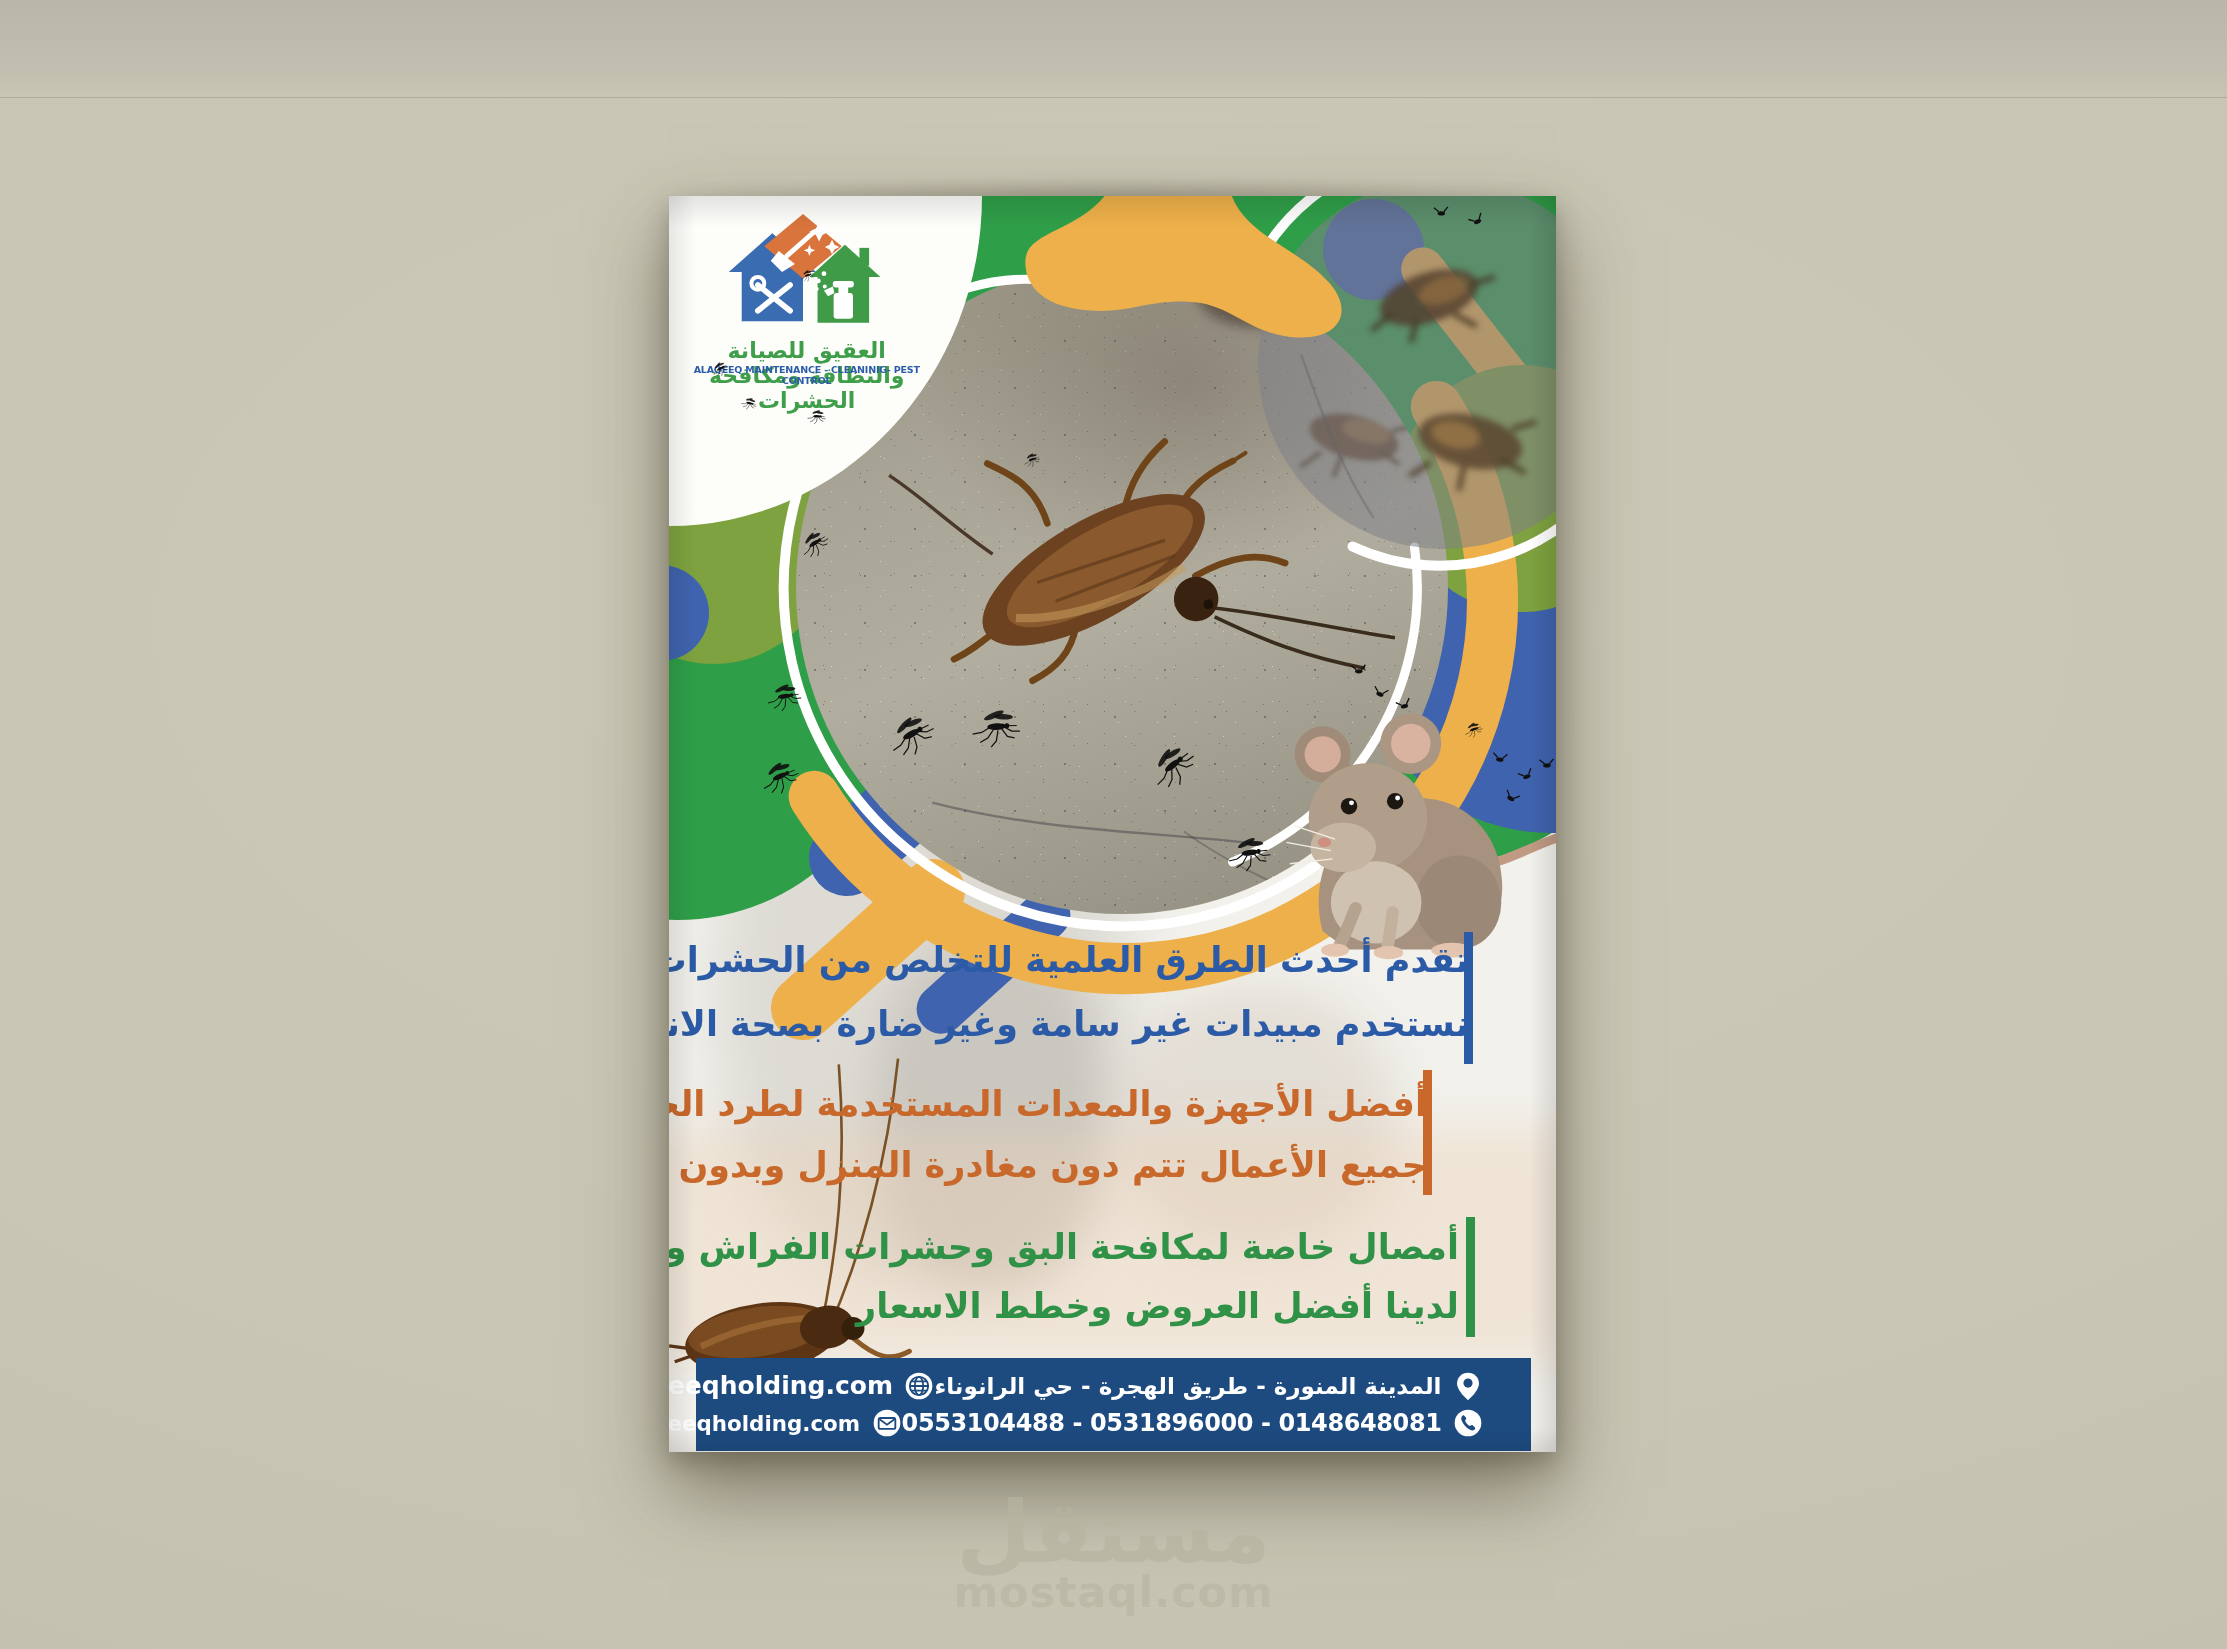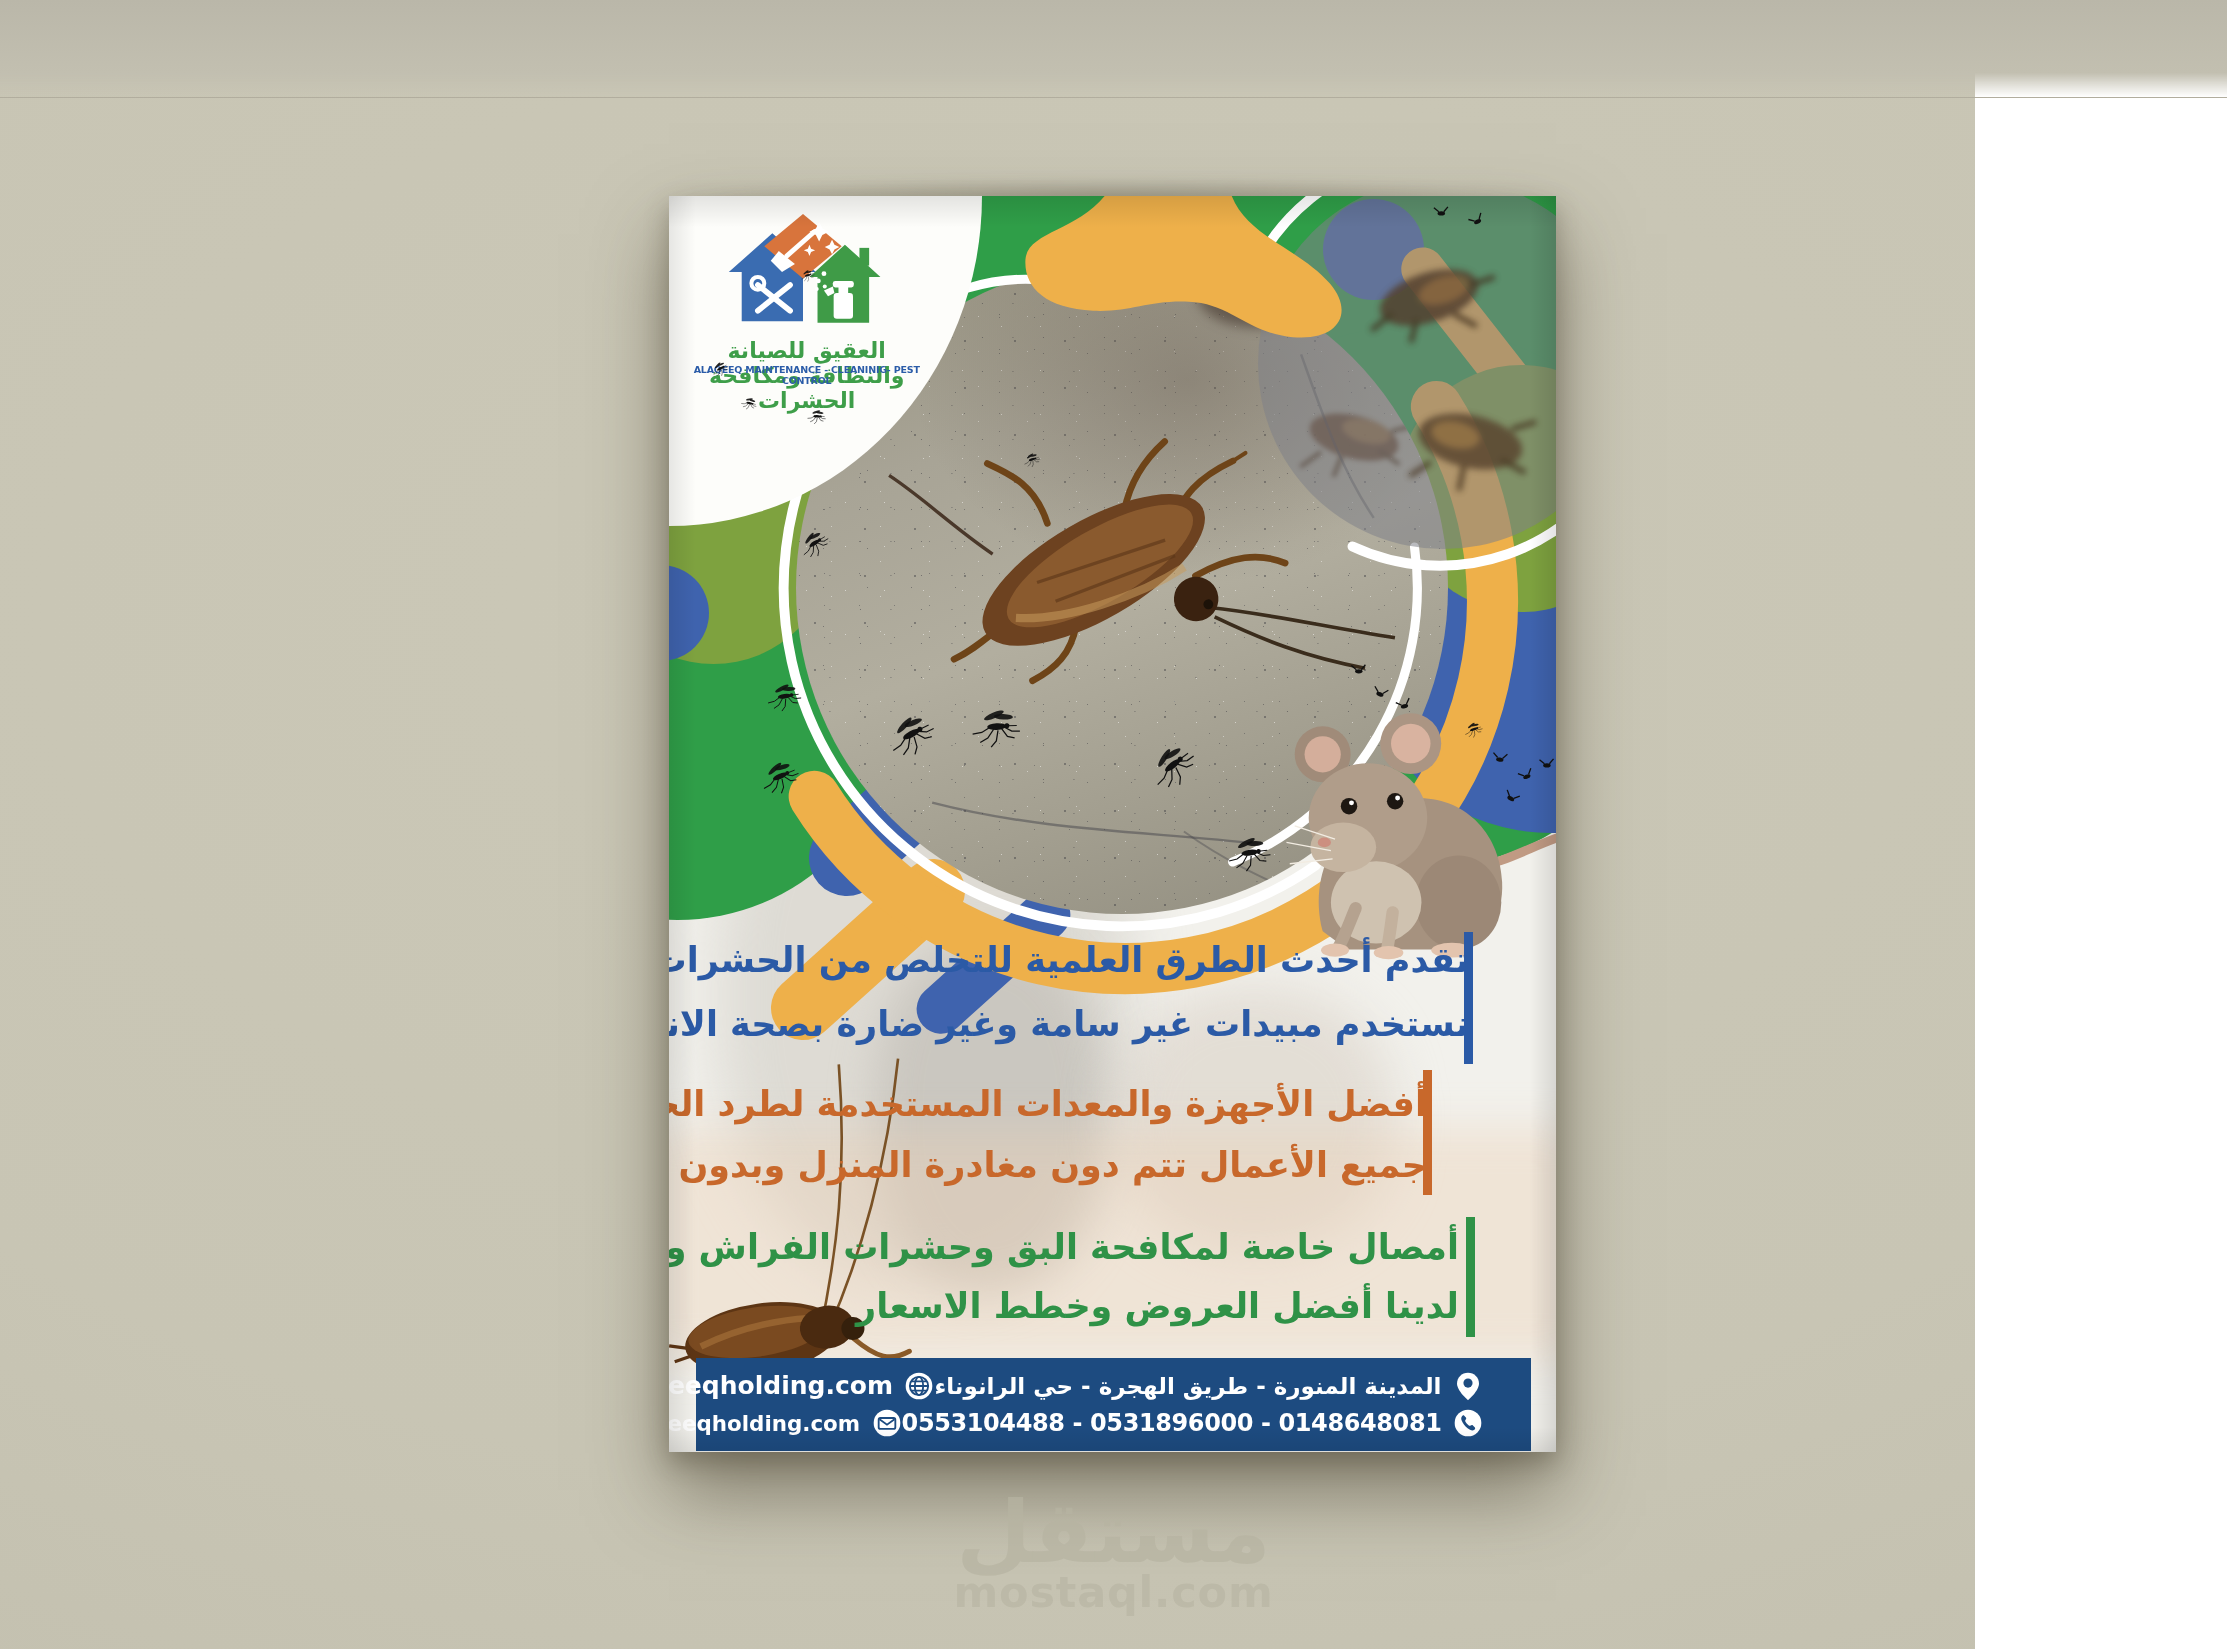--- a/index.html
+++ b/index.html
@@ -1,18 +1,18 @@
 <!DOCTYPE html>
 <html style="font-size:13.2px"><head>
 <meta charset="utf-8">
 <style>
   html,body{margin:0;padding:0;}
   body{width:2227px;height:1650px;overflow:hidden;
        font-family:"DejaVu Sans",sans-serif;}
-  #canvas{position:relative;width:1975px;height:1650px;
+  #canvas{position:relative;width:2227px;height:1650px;
           background:radial-gradient(130% 95% at 50% 38%, #cbc8b7 0%, #c8c5b4 55%, #c0bdac 100%);}
   .top-band{position:absolute;left:0;top:0;width:2227px;height:97px;
             background:linear-gradient(180deg,#bab7a9 0%,#c2bfb0 75%,rgba(194,191,176,0) 100%);
             border-bottom:0.8px solid rgba(150,145,128,.25);}
   .curl-shadow{position:absolute;left:528px;top:145px;width:1171px;height:58px;
             background:radial-gradient(50% 60% at 50% 100%, rgba(85,78,60,.38), rgba(85,78,60,0) 75%);
             filter:blur(5px);}
 
   
   .wm{position:absolute;left:866px;width:495px;text-align:center;color:#b7b4a2;pointer-events:none;}

